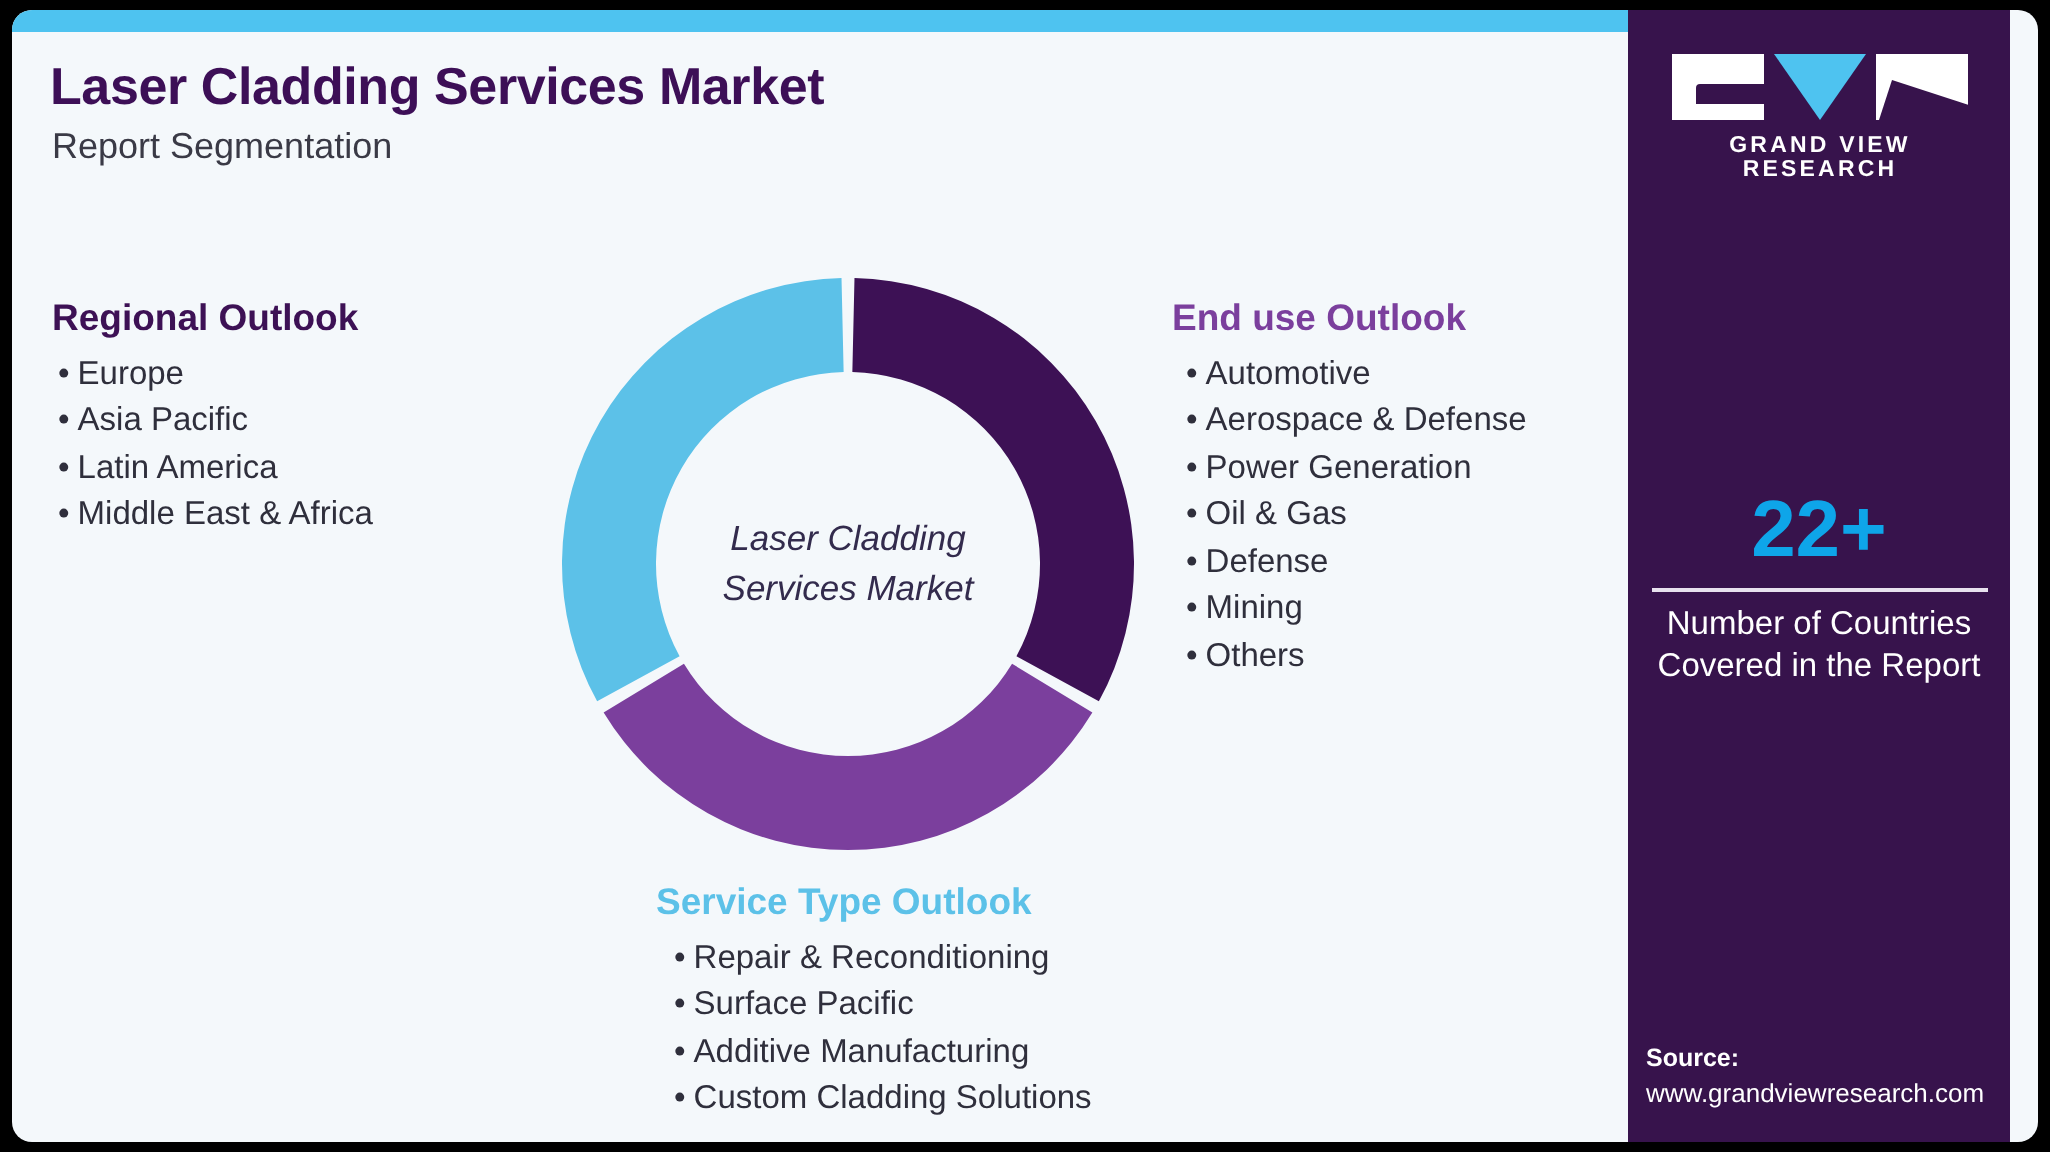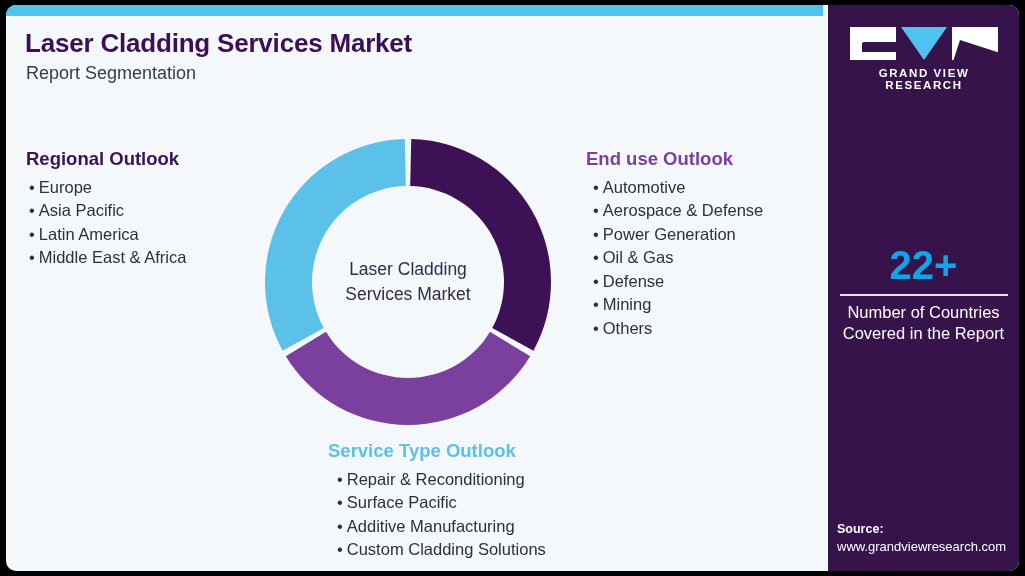--- a/index.html
+++ b/index.html
@@ -103,24 +103,25 @@
   #service-outlook {
     position: absolute;
     left: 322px;
     top: 434px;
   }
   #service-outlook .bullet-list { padding-left: 9px; }
 
   
   #donut-chart {
     position: absolute;
-    left: 258px;
+    left: 274px;
     top: 133px;
     width: 288px;
     height: 288px;
+    font-style: italic;
   }
   #donut-chart svg { display: block; }
   .donut-center-text {
     position: absolute;
     left: 0;
     top: 0;
     width: 288px;
     height: 288px;
     display: flex;
     flex-direction: column;
@@ -130,21 +131,21 @@
   }
   .donut-center-text span {
     font-size: 17.5px;
     color: #332b4d;
     line-height: 25px;
   }
 
   
   #side-panel {
     position: absolute;
-    right: 0px;
+    right: 14px;
     top: 0px;
     width: 191px;
     height: 566px;
     background: #37134c;
   }
 
   
   #gvr-logo {
     position: absolute;
     left: 22px;

